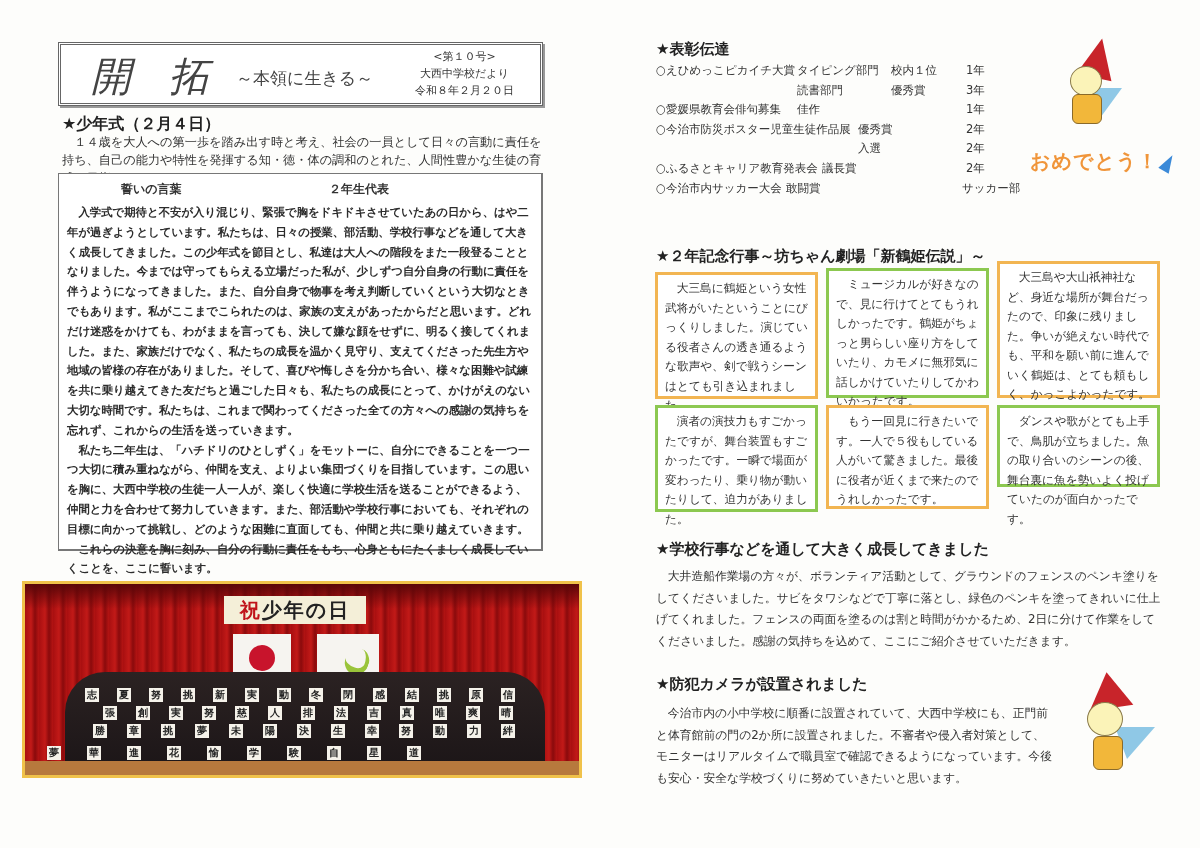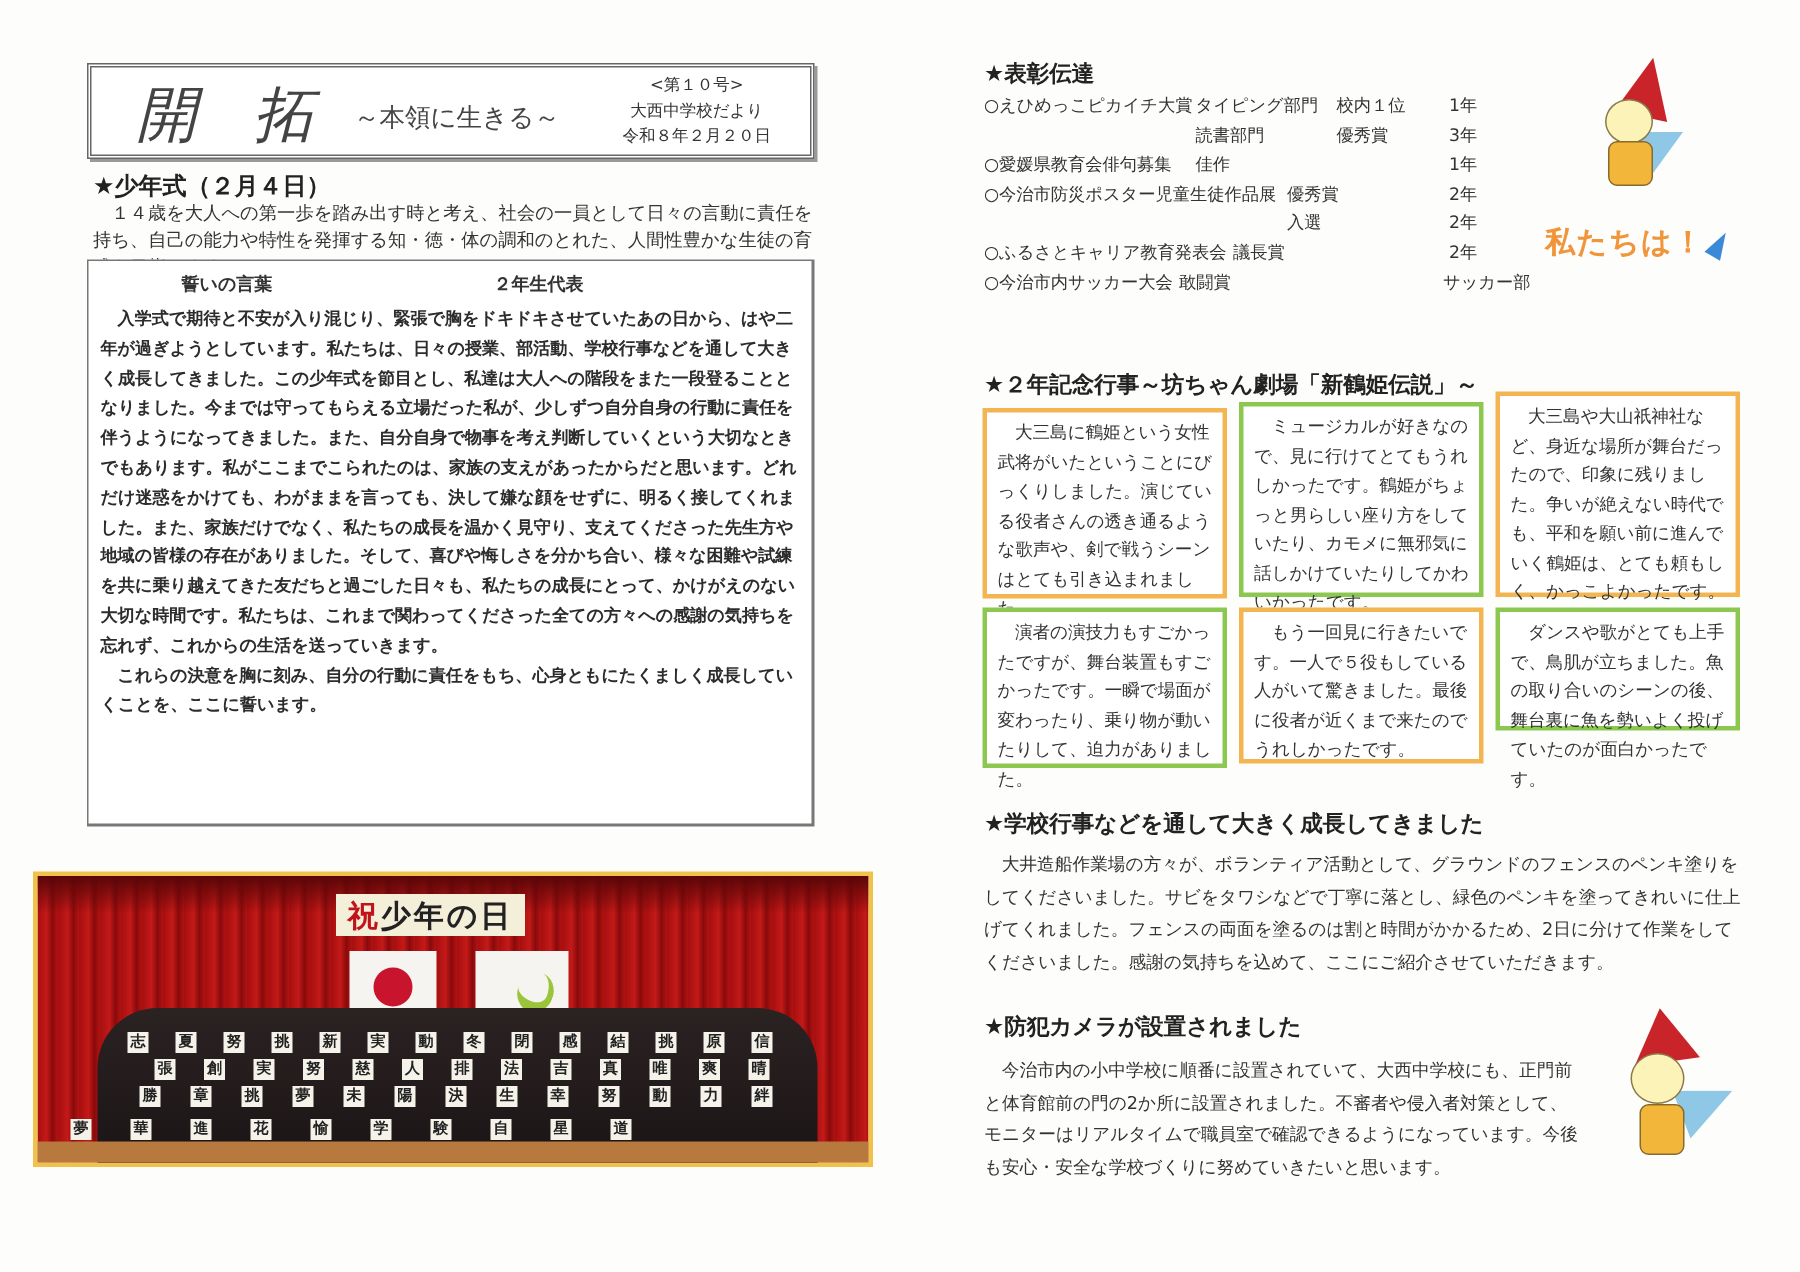--- a/index.html
+++ b/index.html
@@ -33,21 +33,21 @@
   .speech-body { position: absolute; left: 8px; top: 29px; width: 470px; font-family: "DejaVu Serif", serif; font-size: 11.4px; line-height: 19.8px; font-weight: bold; color: #2c2c2c; }
   .speech-body p { text-indent: 1em; }
 
   .photo {
     position: absolute; left: 22px; top: 581px; width: 560px; height: 197px;
     border: 3px solid #f0c24a; overflow: hidden;
     background: repeating-linear-gradient(90deg, #a80f10 0px, #c21a18 6px, #8a0a0c 10px, #b51413 14px);
   }
   .photo .dark-top { position: absolute; left: 0; top: 0; width: 100%; height: 25px; background: linear-gradient(#5a0608, transparent); }
   .photo .banner {
-    position: absolute; left: 199px; top: 12px; width: 126px; height: 28px; background: #f4efd8;
+    position: absolute; left: 199px; top: 12px; width: 142px; height: 28px; background: #f4efd8;
     font-size: 20px; font-weight: bold; color: #222; text-align: center; line-height: 28px; letter-spacing: 2px;
   }
   .photo .banner .red { color: #c0141a; }
   .photo .flag-jp { position: absolute; left: 208px; top: 50px; width: 58px; height: 48px; background: #f6f4f0; }
   .photo .flag-jp::after { content: ""; position: absolute; left: 16px; top: 11px; width: 26px; height: 26px; border-radius: 50%; background: #c8142c; }
   .photo .flag-city { position: absolute; left: 292px; top: 50px; width: 62px; height: 48px; background: #f6f4f0; }
   .photo .flag-city::before { content: ""; position: absolute; left: 28px; top: 14px; width: 20px; height: 20px; border-radius: 50%; border-bottom: 7px solid #9ac43a; border-right: 4px solid #9ac43a; transform: rotate(20deg); }
   .photo .crowd { position: absolute; left: 40px; top: 88px; width: 480px; height: 110px; background: linear-gradient(#2b2222 0%, #1a1416 100%); border-radius: 40px 40px 0 0; }
   .photo .cards { position: absolute; left: 0; top: 0; width: 100%; height: 100%; }
   .photo .card { position: absolute; width: 14px; height: 14px; background: #f5f2ea; font-size: 10px; line-height: 14px; text-align: center; color: #222; font-weight: bold; }
@@ -96,20 +96,21 @@
 <div class="sec-head h-shonen">★少年式（２月４日）</div>
 <div class="intro">１４歳を大人への第一歩を踏み出す時と考え、社会の一員として日々の言動に責任を持ち、自己の能力や特性を発揮する知・徳・体の調和のとれた、人間性豊かな生徒の育成を目指します。</div>
 
 <div class="speech-box">
   <div class="speech-head">
     <span class="l">誓いの言葉</span>
     <span class="r">２年生代表</span>
   </div>
   <div class="speech-body">
     <p>入学式で期待と不安が入り混じり、緊張で胸をドキドキさせていたあの日から、はや二年が過ぎようとしています。私たちは、日々の授業、部活動、学校行事などを通して大きく成長してきました。この少年式を節目とし、私達は大人への階段をまた一段登ることとなりました。今までは守ってもらえる立場だった私が、少しずつ自分自身の行動に責任を伴うようになってきました。また、自分自身で物事を考え判断していくという大切なときでもあります。私がここまでこられたのは、家族の支えがあったからだと思います。どれだけ迷惑をかけても、わがままを言っても、決して嫌な顔をせずに、明るく接してくれました。また、家族だけでなく、私たちの成長を温かく見守り、支えてくださった先生方や地域の皆様の存在がありました。そして、喜びや悔しさを分かち合い、様々な困難や試練を共に乗り越えてきた友だちと過ごした日々も、私たちの成長にとって、かけがえのない大切な時間です。私たちは、これまで関わってくださった全ての方々への感謝の気持ちを忘れず、これからの生活を送っていきます。</p>
+    <p>私たち二年生は、「ハチドリのひとしずく」をモットーに、自分にできることを一つ一つ大切に積み重ねながら、仲間を支え、よりよい集団づくりを目指しています。この思いを胸に、大西中学校の生徒一人一人が、楽しく快適に学校生活を送ることができるよう、仲間と力を合わせて努力していきます。また、部活動や学校行事においても、それぞれの目標に向かって挑戦し、どのような困難に直面しても、仲間と共に乗り越えていきます。</p>
     <p>これらの決意を胸に刻み、自分の行動に責任をもち、心身ともにたくましく成長していくことを、ここに誓います。</p>
   </div>
 </div>
 
 <div class="photo">
   <div class="dark-top"></div>
   <div class="banner"><span class="red">祝</span><span>少年の日</span></div>
   <div class="flag-jp"></div>
   <div class="flag-city"></div>
   <div class="crowd"></div>
@@ -206,21 +207,21 @@
     <span style="left:306px">サッカー部</span>
   </div>
 </div>
 
 <div class="mascot" style="left:1060px;top:38px;width:80px;height:95px;">
   <div class="cape" style="left:28px;top:50px;width:34px;height:28px;clip-path:polygon(0 0,100% 0,40% 100%);"></div>
   <div class="hat" style="left:20px;top:0;transform:rotate(12deg);"></div>
   <div class="face" style="left:10px;top:28px;width:32px;height:30px;"></div>
   <div class="body" style="left:12px;top:56px;width:30px;height:30px;"></div>
 </div>
-<div class="omedeto"><span>私たちは！</span><span class="popper"></span></div>
+<div class="omedeto"><span>おめでとう！</span><span class="popper"></span></div>
 
 <div class="sec-head h-event">★２年記念行事～坊ちゃん劇場「新鶴姫伝説」～</div>
 <div class="imp-box orange" style="left:655px;top:272px;height:127px;">
     <p>大三島に鶴姫という女性武将がいたということにびっくりしました。演じている役者さんの透き通るような歌声や、剣で戦うシーンはとても引き込まれました。</p>
   </div>
 <div class="imp-box green" style="left:826px;top:268px;height:130px;">
     <p>ミュージカルが好きなので、見に行けてとてもうれしかったです。鶴姫がちょっと男らしい座り方をしていたり、カモメに無邪気に話しかけていたりしてかわいかったです。</p>
   </div>
 <div class="imp-box orange" style="left:997px;top:261px;height:137px;">
     <p>大三島や大山祇神社など、身近な場所が舞台だったので、印象に残りました。争いが絶えない時代でも、平和を願い前に進んでいく鶴姫は、とても頼もしく、かっこよかったです。</p>

